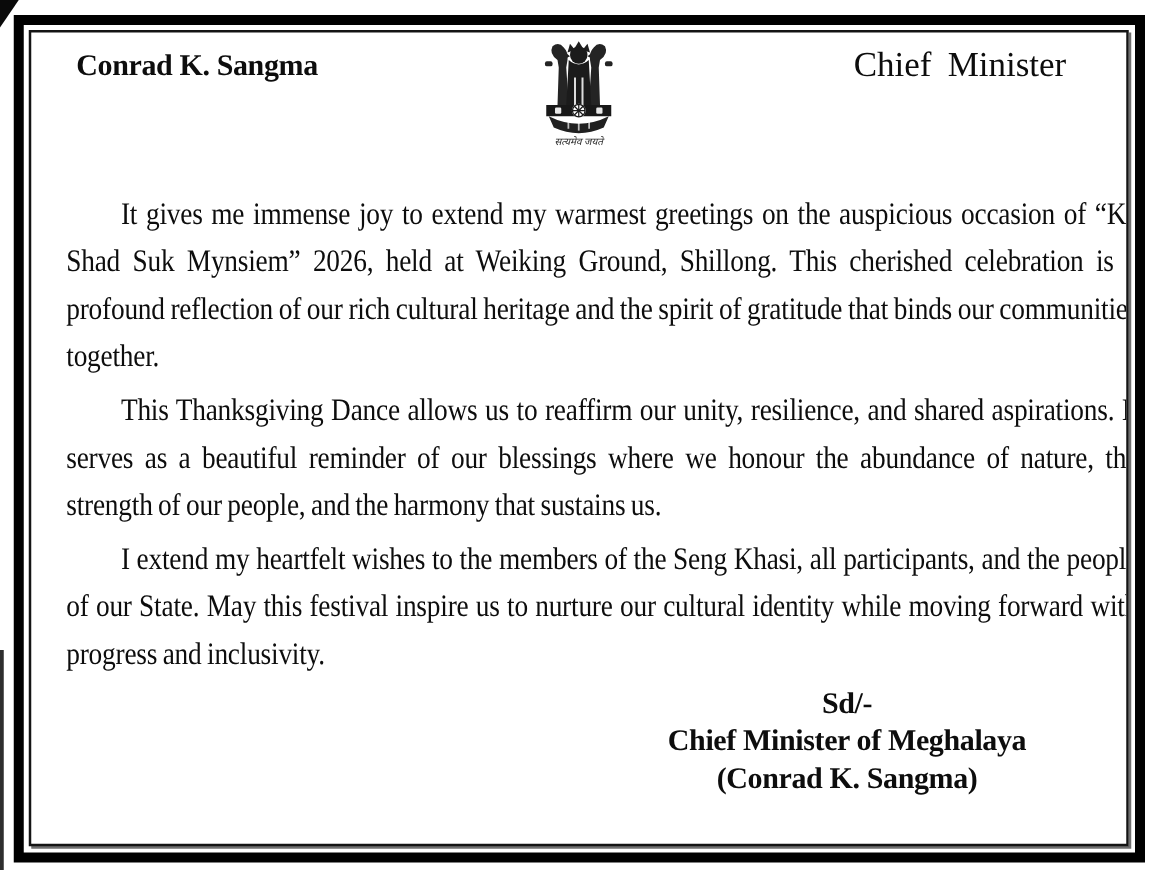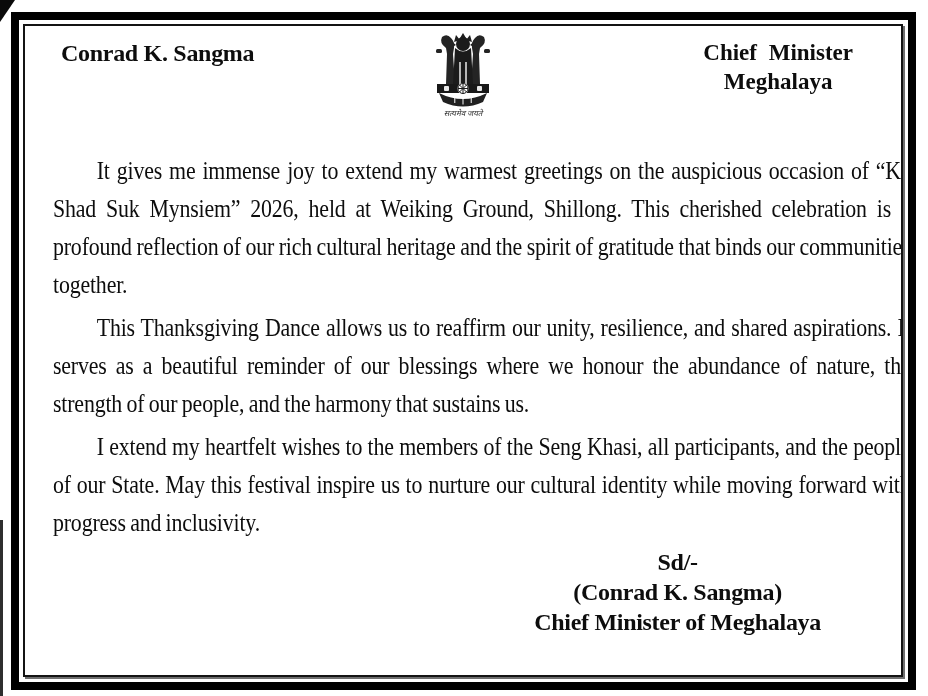--- a/index.html
+++ b/index.html
@@ -64,22 +64,22 @@
   .header-center {
     text-align: center;
     padding-top: 2px;
     font-style: italic;
   }
   .header-right {
     justify-self: end;
     width: fit-content;
     margin-right: 34px;
     text-align: center;
-    font-weight: bold;
-    font-size: 23px;
+    font-weight: normal;
+    font-size: 28px;
     line-height: 29px;
     padding-top: 8px;
   }
   .header-right .line1 { word-spacing: 6px; }
   
   .title {
     text-align: center;
     margin-top: 2px;
     line-height: 36px;
   }
@@ -182,33 +182,32 @@
               <rect x="24" y="63" width="1.4" height="8" fill="#ffffff" opacity="0.7"></rect>
               <rect x="32.3" y="64.5" width="1.4" height="8" fill="#ffffff" opacity="0.7"></rect>
               <rect x="40.6" y="63" width="1.4" height="8" fill="#ffffff" opacity="0.7"></rect>
 
               <text x="33" y="84" text-anchor="middle" class="emblem-caption-text">सत्यमेव जयते</text>
             </svg>
           </div>
 
           <div class="header-right">
             <div class="line1">Chief Minister</div>
-            <div class="line2">Meghalaya</div>
           </div>
         </div>
 
 
         <div class="body-text">
           <p>It gives me immense joy to extend my warmest greetings on the auspicious occasion of “Ka Shad Suk Mynsiem” 2026, held at Weiking Ground, Shillong. This cherished celebration is a profound reflection of our rich cultural heritage and the spirit of gratitude that binds our communities together.</p>
           <p>This Thanksgiving Dance allows us to reaffirm our unity, resilience, and shared aspirations. It serves as a beautiful reminder of our blessings where we honour the abundance of nature, the strength of our people, and the harmony that sustains us.</p>
           <p>I extend my heartfelt wishes to the members of the Seng Khasi, all participants, and the people of our State. May this festival inspire us to nurture our cultural identity while moving forward with progress and inclusivity.</p>
         </div>
 
         <div class="signature">
           <div>Sd/-</div>
+          <div>Chief Minister of Meghalaya</div>
           <div>(Conrad K. Sangma)</div>
-          <div>Chief Minister of Meghalaya</div>
         </div>
 
       </div>
     </div>
   </div>
 </div>
 
 </body></html>

